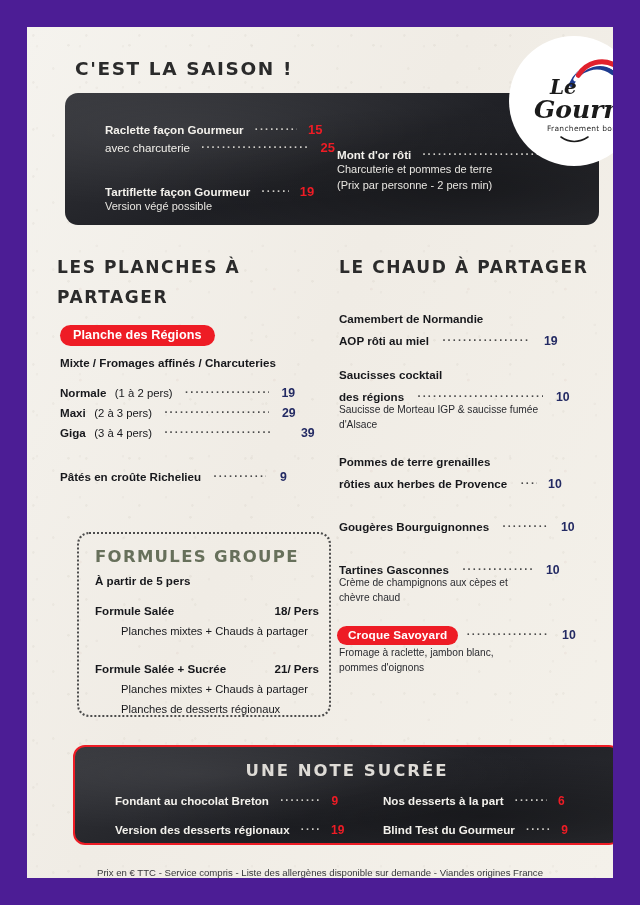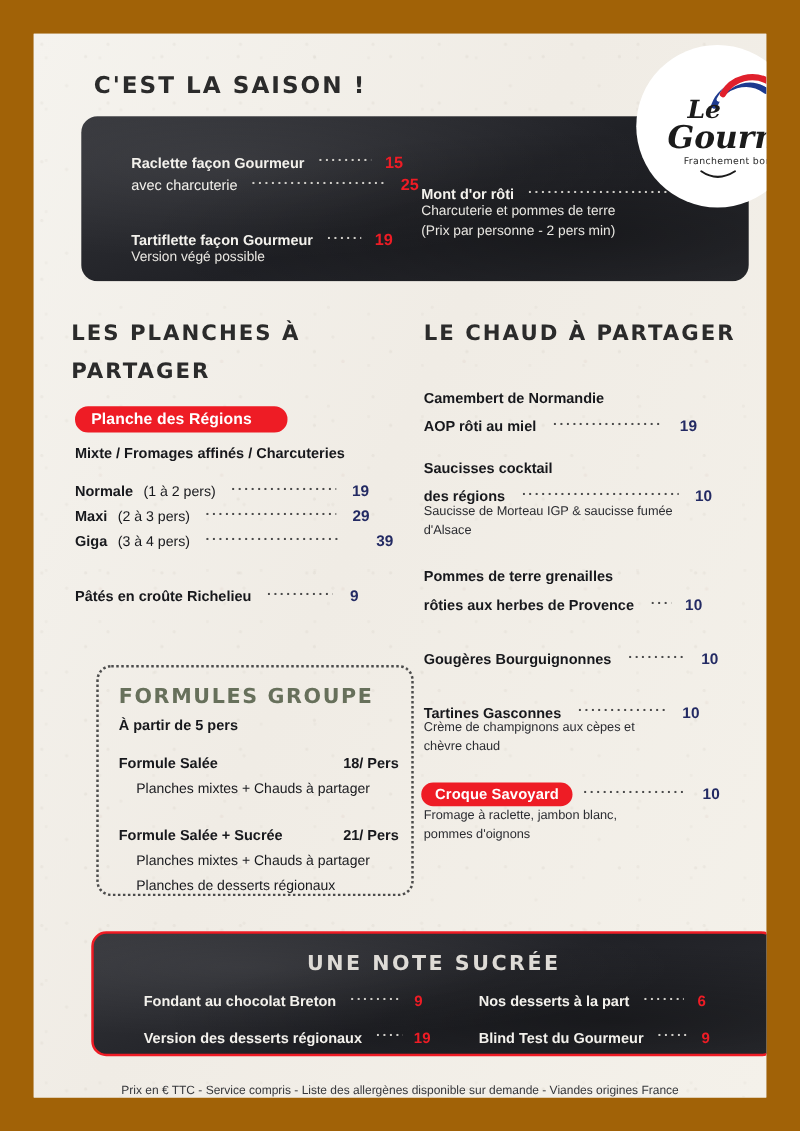--- a/index.html
+++ b/index.html
@@ -12,21 +12,21 @@
     height: 905px;
     font-family: "Liberation Sans", sans-serif;
     -webkit-font-smoothing: antialiased;
   }
 
   .page {
     position: absolute;
     left: 0; top: 0;
     width: 640px;
     height: 905px;
-    background: #a16207;
+    background: #4c1d95;
     overflow: hidden;
   }
 
   
   .paper {
     position: absolute;
     left: 27px;
     top: 27px;
     width: 586px;
     height: 851px;
@@ -145,21 +145,21 @@
     line-height: 25px;
   }
 
   
   .pill {
     display: inline-block;
     background: #ee1c25;
     color: #ffffff;
     font-weight: bold;
     border-radius: 999px;
-    padding: 3px 28px 4px 13px;
+    padding: 3px 13px 4px 13px;
     font-size: 12.6px;
     letter-spacing: 0.1px;
   }
 
   
   .lt .nm    { color: #17181c; font-size: 11.6px; font-weight: bold; }
   .lt .sub   { color: #17181c; font-size: 11.3px; font-weight: normal; }
   .lt .dots  { color: #4a4a4a; }
   .lt .price { color: #232a63; font-weight: bold; font-size: 12.3px; }
   .lt .desc  { color: #2a2b30; font-size: 10.2px; font-weight: normal; }
@@ -215,21 +215,21 @@
     position: absolute;
     left: 16px;
     width: 224px;
     font-size: 11.6px;
     color: #17181c;
   }
   .f-item .fname { font-weight: bold; }
   .f-item .fprice { position: absolute; right: 0; top: 0; font-weight: bold; }
   .f-desc {
     position: absolute;
-    left: 0;
+    left: 12px;
     font-size: 11.2px;
     color: #17181c;
     font-weight: normal;
     padding-left: 30px;
   }
 
   
   .sweet {
     position: absolute;
     left: 46px;

